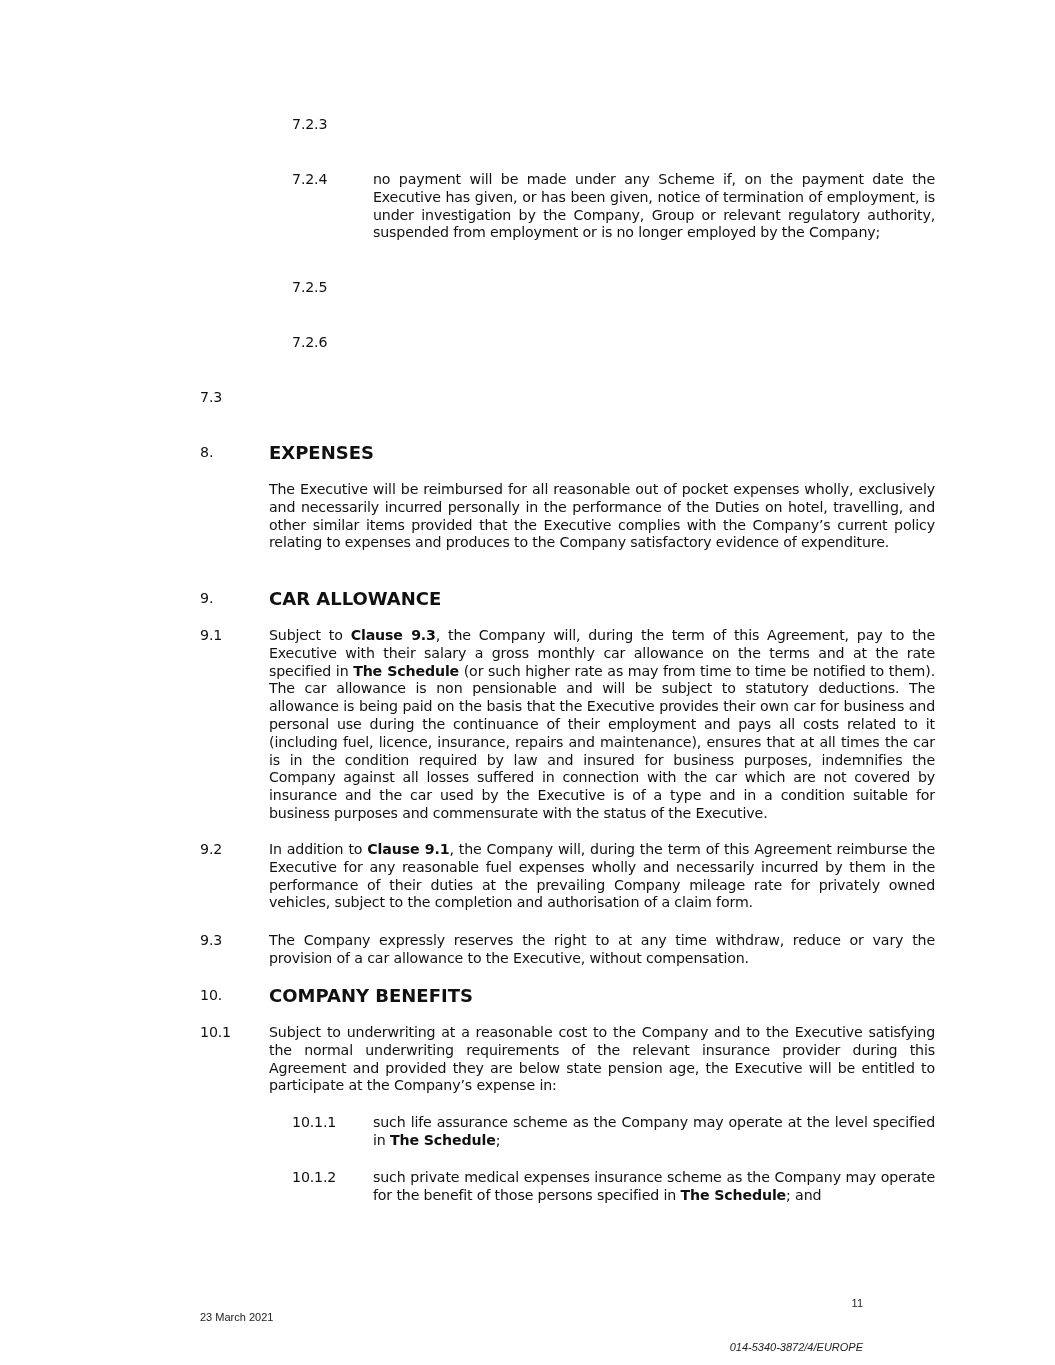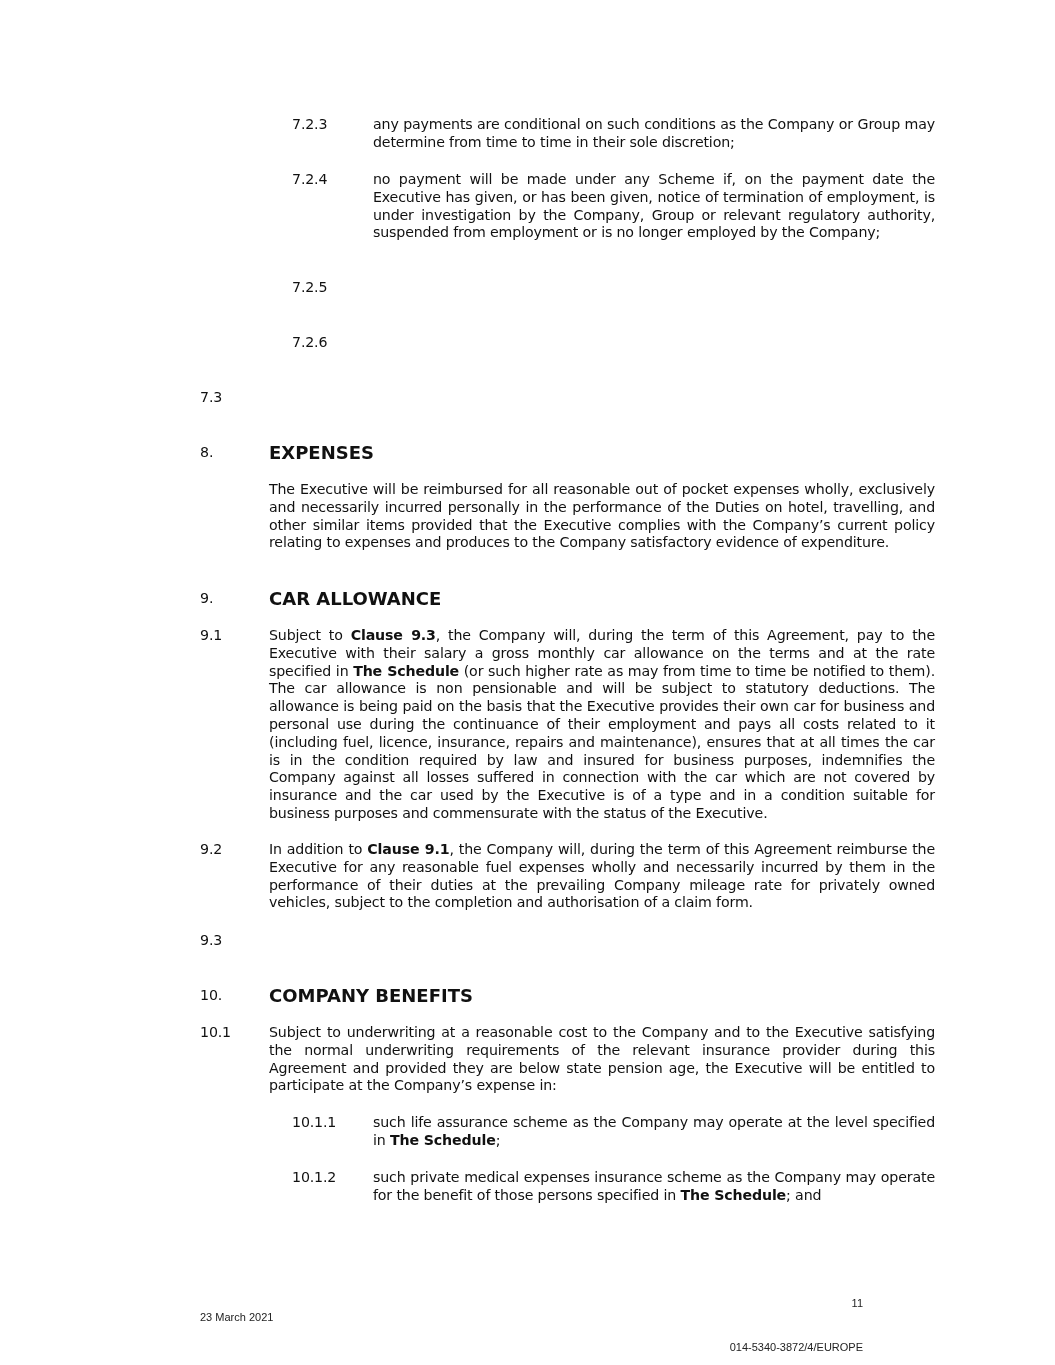--- a/index.html
+++ b/index.html
@@ -24,21 +24,20 @@
   .heading { position: absolute; left: 229px; font-size: 18px; line-height: 17.8px; font-weight: bold; }
   b { font-weight: bold; }
   .footer-small { position: absolute; font-family: "Liberation Sans", sans-serif; font-size: 11px; color: #222; }
 </style>
 </head>
 <body>
 
 <div class="page">
 
   <div class="num lvl2-num" style="top:116px">7.2.3</div>
-  <div class="para lvl2-body" style="top:116px">any payments are conditional on such conditions as the Company or Group may determine from time to time in their sole discretion;</div>
 
   <div class="num lvl2-num" style="top:171px">7.2.4</div>
   <div class="para lvl2-body" style="top:171px">no payment will be made under any Scheme if, on the payment date the Executive has given, or has been given, notice of termination of employment, is under investigation by the Company, Group or relevant regulatory authority, suspended from employment or is no longer employed by the Company;</div>
 
   <div class="num lvl2-num" style="top:279px">7.2.5</div>
 
   <div class="num lvl2-num" style="top:334px">7.2.6</div>
 
   <div class="num lvl1-num" style="top:389px">7.3</div>
 
@@ -49,30 +48,31 @@
   <div class="num lvl1-num" style="top:590px">9.</div>
   <div class="heading" style="top:590px">CAR ALLOWANCE</div>
 
   <div class="num lvl1-num" style="top:627px">9.1</div>
   <div class="para lvl1-body" style="top:627px"><span>Subject to </span><b>Clause 9.3</b><span>, the Company will, during the term of this Agreement, pay to the Executive with their salary a gross monthly car allowance on the terms and at the rate specified in </span><b>The Schedule</b><span> (or such higher rate as may from time to time be notified to them).  The car allowance is non pensionable and will be subject to statutory deductions. The allowance is being paid on the basis that the Executive provides their own car for business and personal use during the continuance of their employment and pays all costs related to it (including fuel, licence, insurance, repairs and maintenance), ensures that at all times the car is in the condition required by law and insured for business purposes, indemnifies the Company against all losses suffered in connection with the car which are not covered by insurance and the car used by the Executive is of a type and in a condition suitable for business purposes and commensurate with the status of the Executive.</span></div>
 
   <div class="num lvl1-num" style="top:841px">9.2</div>
   <div class="para lvl1-body" style="top:841px"><span>In addition to </span><b>Clause 9.1</b><span>, the Company will, during the term of this Agreement reimburse the Executive for any reasonable fuel expenses wholly and necessarily incurred by them in the performance of their duties at the prevailing Company mileage rate for privately owned vehicles, subject to the completion and authorisation of a claim form.</span></div>
 
   <div class="num lvl1-num" style="top:932px">9.3</div>
+  <div class="para lvl1-body" style="top:932px">The Company expressly reserves the right to at any time withdraw, reduce or vary the provision of a car allowance to the Executive, without compensation.</div>
 
   <div class="num lvl1-num" style="top:987px">10.</div>
   <div class="heading" style="top:987px">COMPANY BENEFITS</div>
 
   <div class="num lvl1-num" style="top:1024px">10.1</div>
   <div class="para lvl1-body" style="top:1024px">Subject to underwriting at a reasonable cost to the Company and to the Executive satisfying the normal underwriting requirements of the relevant insurance provider during this Agreement and provided they are below state pension age, the Executive will be entitled to participate at the Company’s expense in:</div>
 
   <div class="num lvl2-num" style="top:1114px">10.1.1</div>
   <div class="para lvl2-body" style="top:1114px"><span>such life assurance scheme as the Company may operate at the level specified in </span><b>The Schedule</b><span>;</span></div>
 
   <div class="num lvl2-num" style="top:1169px">10.1.2</div>
   <div class="para lvl2-body" style="top:1169px"><span>such private medical expenses insurance scheme as the Company may operate for the benefit of those persons specified in </span><b>The Schedule</b><span>; and</span></div>
 
   <div class="footer-small" style="top:1297px; right:160px; text-align:right;">11</div>
   <div class="footer-small" style="top:1311px; left:160px;">23 March 2021</div>
-  <div class="footer-small" style="top:1341px; right:160px; text-align:right;">014-5340-3872/4/EUROPE</div>
+  <div class="footer-small" style="top:1341px; right:160px; text-align:right;font-style:italic;">014-5340-3872/4/EUROPE</div>
 
 </div>
 
 </body></html>

